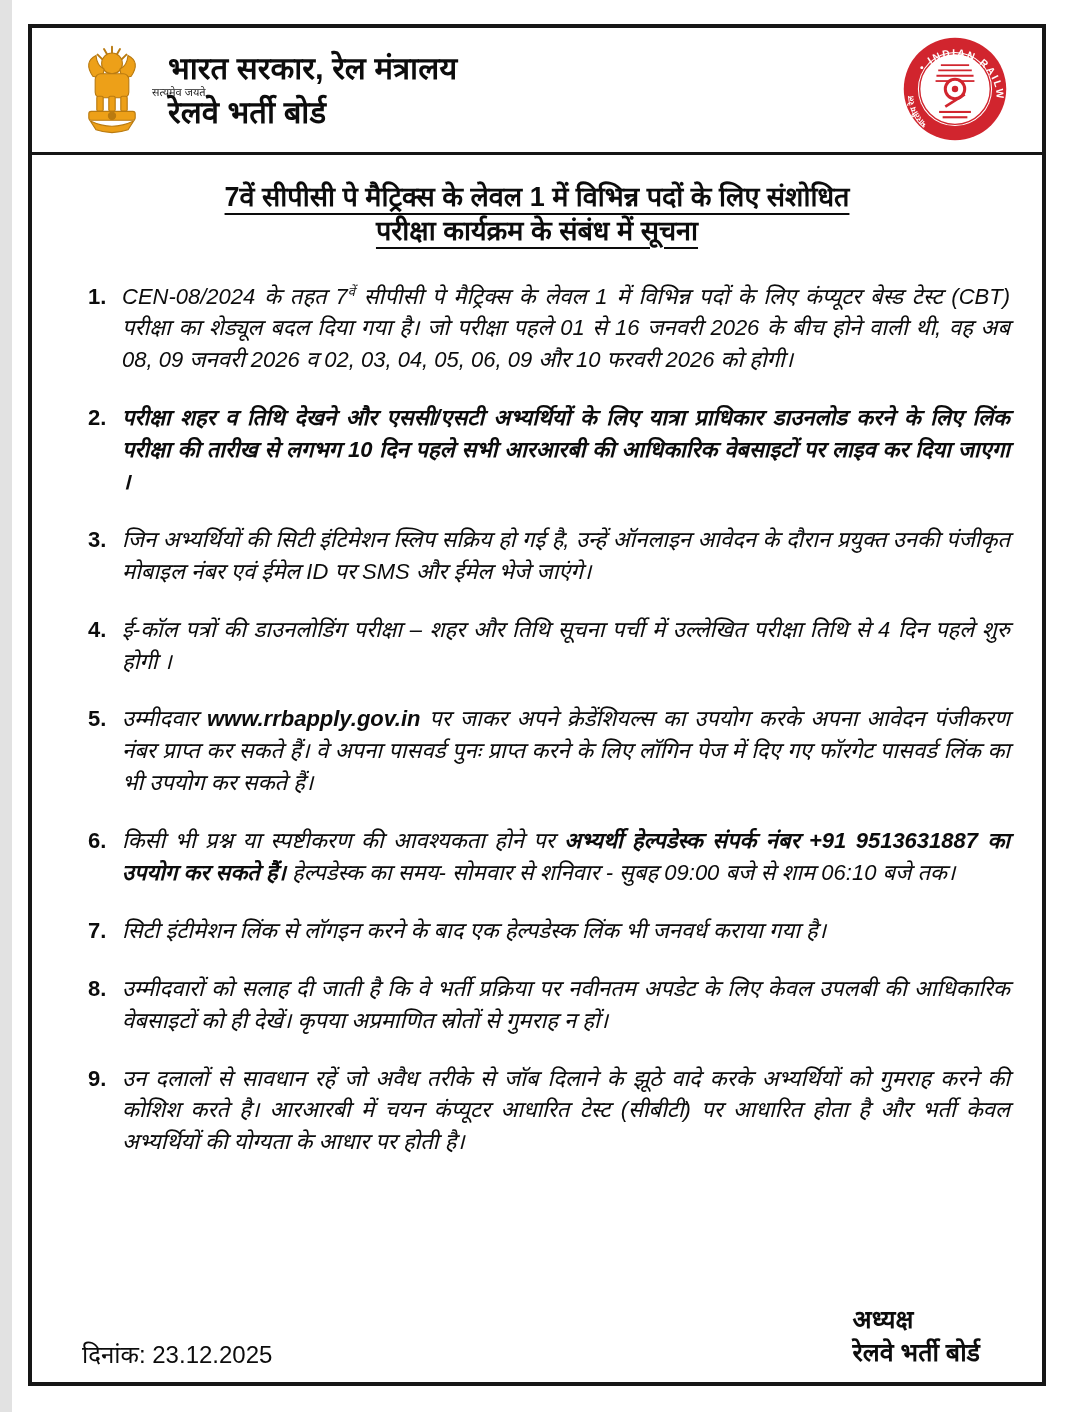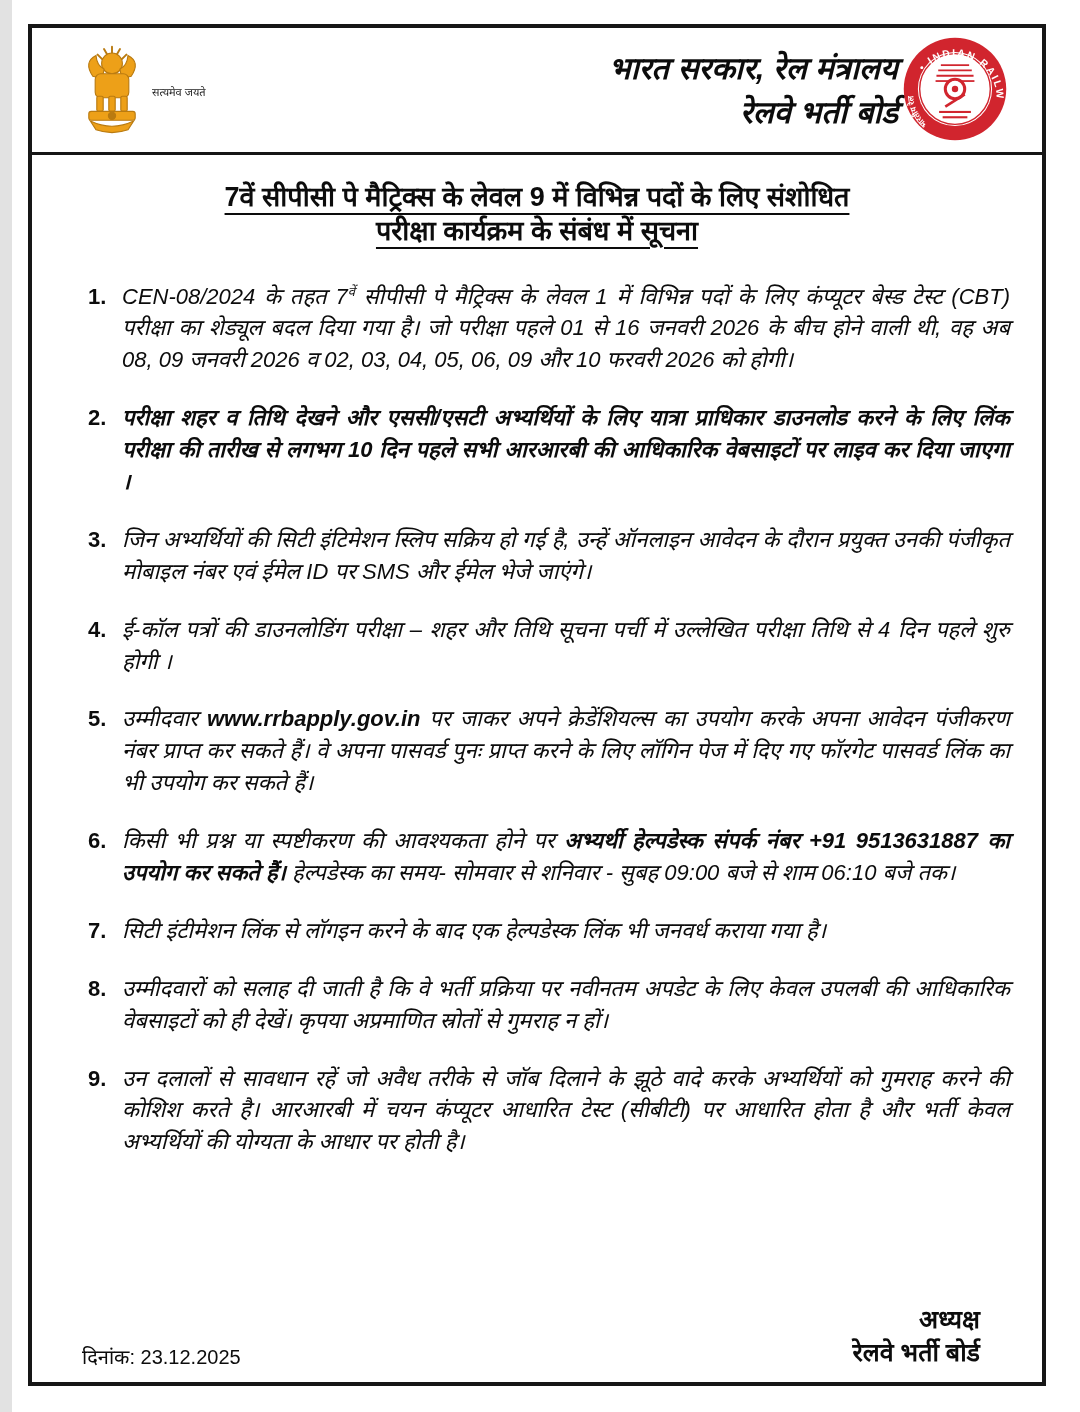--- a/index.html
+++ b/index.html
@@ -14,21 +14,21 @@
     border:4px solid #161616;background:#ffffff;display:flex;flex-direction:column;
     overflow:hidden;box-sizing:border-box;
   }
   
   .doc-header{
     display:flex;align-items:center;border-bottom:3px solid #161616;
     padding:8px 34px 6px 40px;min-height:116px;box-sizing:border-box;
   }
   .emblem-wrap{width:96px;display:flex;flex-direction:row;align-items:center;}
   .emblem-caption{font-size:11px;color:#222;margin-top:1px;white-space:nowrap;}
-  .header-titles{flex:1;text-align:right;font-weight:700;line-height:1.3;font-style:italic;}
+  .header-titles{flex:1;text-align:left;font-weight:700;line-height:1.3;}
   .header-titles .h1{font-size:31px;}
   .header-titles .h2{font-size:31px;margin-top:4px;}
   .rail-logo-wrap{width:110px;display:flex;justify-content:flex-end;}
   
   .main-title{
     text-align:center;font-weight:700;font-size:30px;margin-top:30px;padding:0 20px;
   }
   .main-title sup{font-size:17px;}
   .subtitle{text-align:center;font-weight:700;font-size:27px;margin-top:26px;line-height:1.25;}
   .subtitle .u{
@@ -41,22 +41,22 @@
   .item{display:flex;margin-bottom:26px;font-size:22px;line-height:1.45;}
   .item .num{font-weight:700;width:34px;flex:0 0 34px;}
   .item .body{flex:1;text-align:justify;font-style:italic;}
   .item .body sup{font-size:13px;}
   .b{font-weight:700;}
   
   .doc-footer{
     margin-top:auto;display:flex;justify-content:space-between;align-items:flex-end;
     padding:0 62px 12px 50px;
   }
-  .date{font-size:20px;}
-  .sign{text-align:right;font-weight:700;font-size:25px;line-height:1.35;}
+  .date{font-size:24px;}
+  .sign{text-align:left;font-weight:700;font-size:25px;line-height:1.35;}
 </style>
 </head>
 <body>
 
 <div class="scan-strip"></div>
 
 <div class="doc">
 
   <header class="doc-header">
     <div class="emblem-wrap">
@@ -119,21 +119,21 @@
             <path d="M42,86 h36" stroke-width="2.4"></path>
             <path d="M46,92 h28" stroke-width="2.4"></path>
           </g>
         </svg>
       </span>
     </div>
   </header>
 
 
   <div class="subtitle">
-    <div><span class="u">7वें सीपीसी पे मैट्रिक्स के लेवल 9 में विभिन्न पदों के लिए संशोधित</span></div>
+    <div><span class="u">7वें सीपीसी पे मैट्रिक्स के लेवल 1 में विभिन्न पदों के लिए संशोधित</span></div>
     <div class="l2"><span class="u">परीक्षा कार्यक्रम के संबंध में सूचना</span></div>
   </div>
 
   <div class="list" id="notice-list">
       <div class="item">
         <div class="num">1.</div>
         <div class="body"><span>CEN-08/2024 के तहत 7</span><sup>वें</sup><span> सीपीसी पे मैट्रिक्स के लेवल 1 में विभिन्न पदों के लिए कंप्यूटर बेस्ड टेस्ट (CBT) परीक्षा का शेड्यूल बदल दिया गया है। जो परीक्षा पहले 01 से 16 जनवरी 2026 के बीच होने वाली थी, वह अब 08, 09 जनवरी 2026 व 02, 03, 04, 05, 06, 09 और 10 फरवरी 2026 को होगी।</span></div>
       </div>
       <div class="item">
         <div class="num">2.</div>

